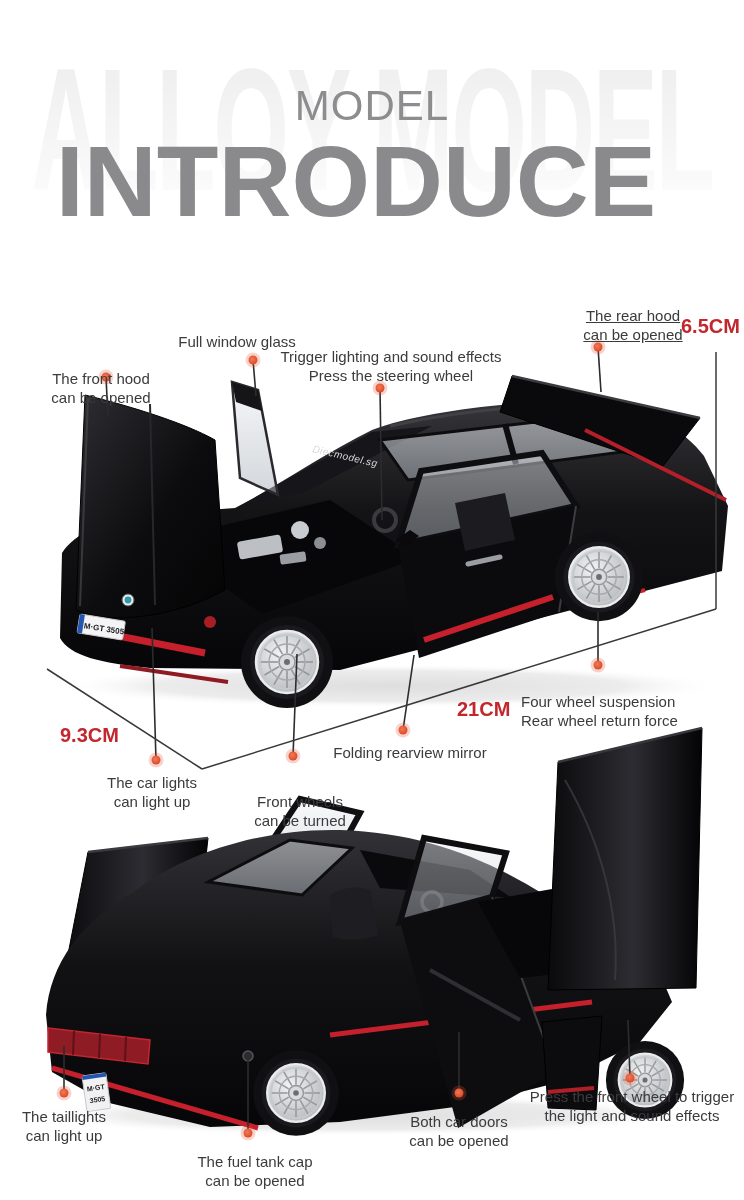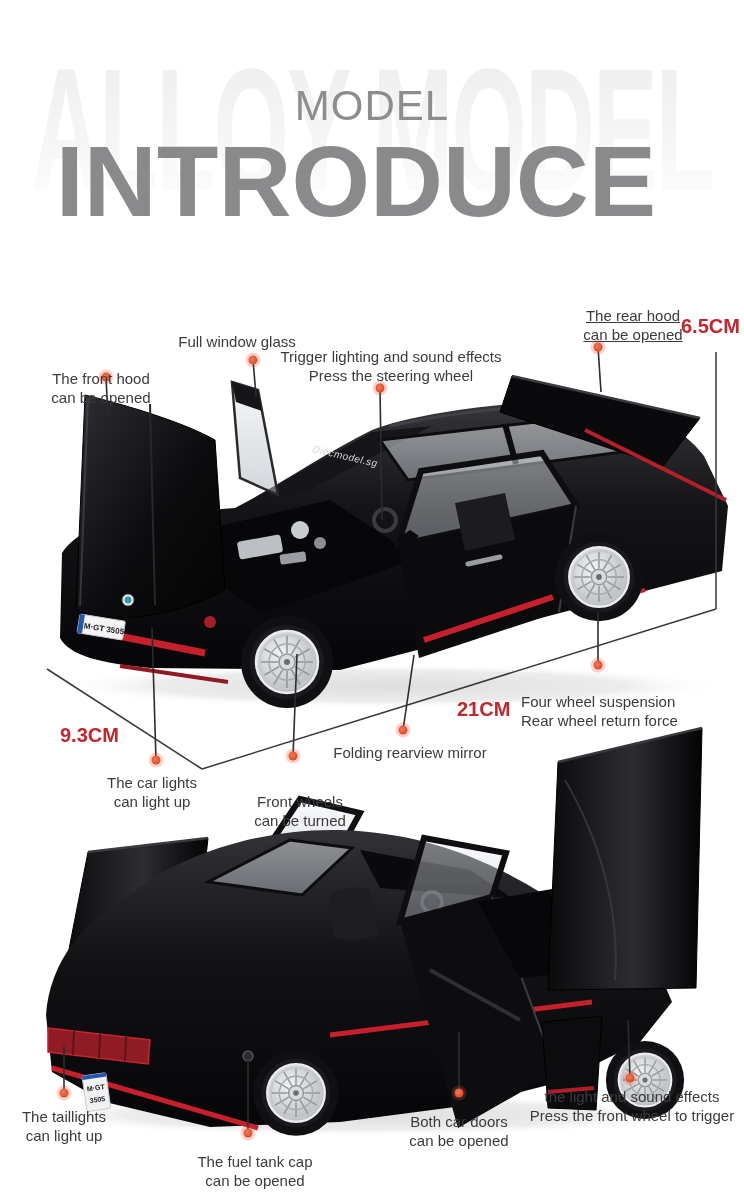--- a/index.html
+++ b/index.html
@@ -422,21 +422,21 @@
   </div>
   <div class="callout" id="c-fuel-tank">
     <span>The fuel tank cap</span>
     <span>can be opened</span>
   </div>
   <div class="callout" id="c-both-doors">
     <span>Both car doors</span>
     <span>can be opened</span>
   </div>
   <div class="callout" id="c-press-wheel">
+    <span>Press the front wheel to trigger</span>
     <span>the light and sound effects</span>
-    <span>Press the front wheel to trigger</span>
   </div>
 
   <div class="dim" id="d-height">6.5CM</div>
   <div class="dim" id="d-width">9.3CM</div>
   <div class="dim" id="d-length">21CM</div>
 
 </div>
 
 </body></html>

